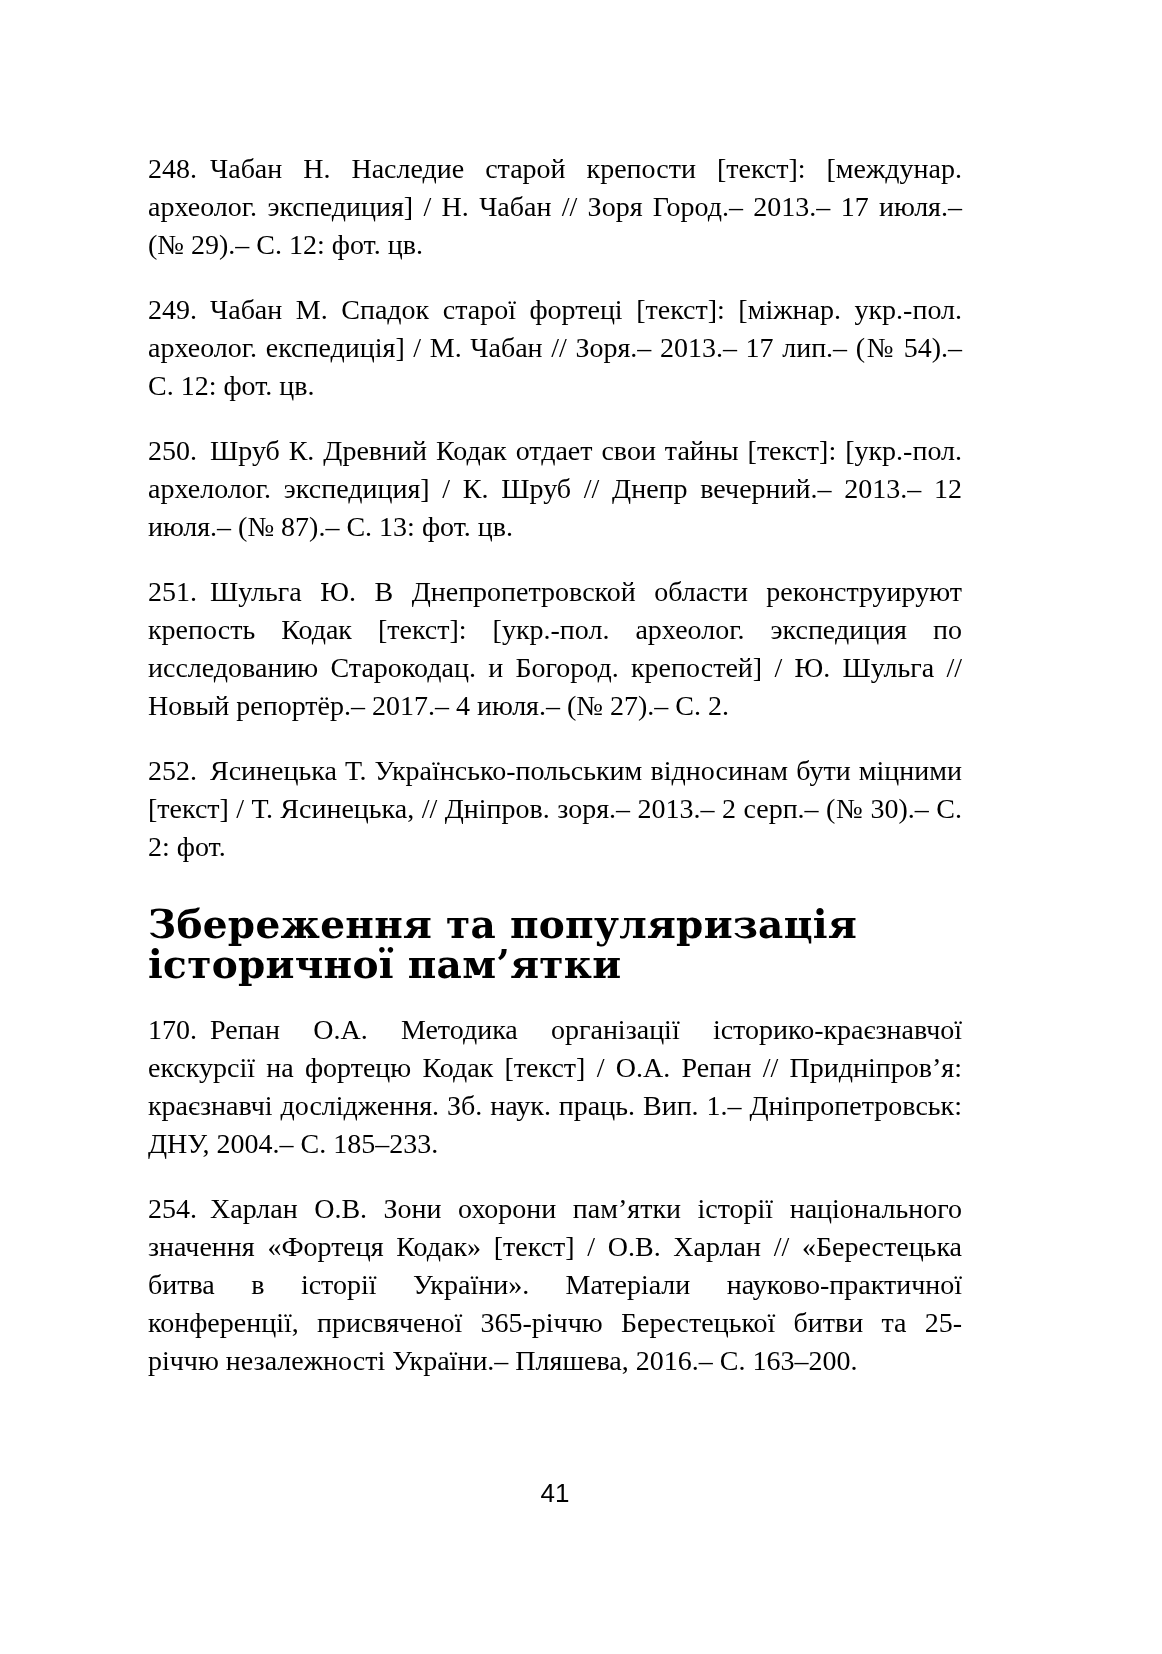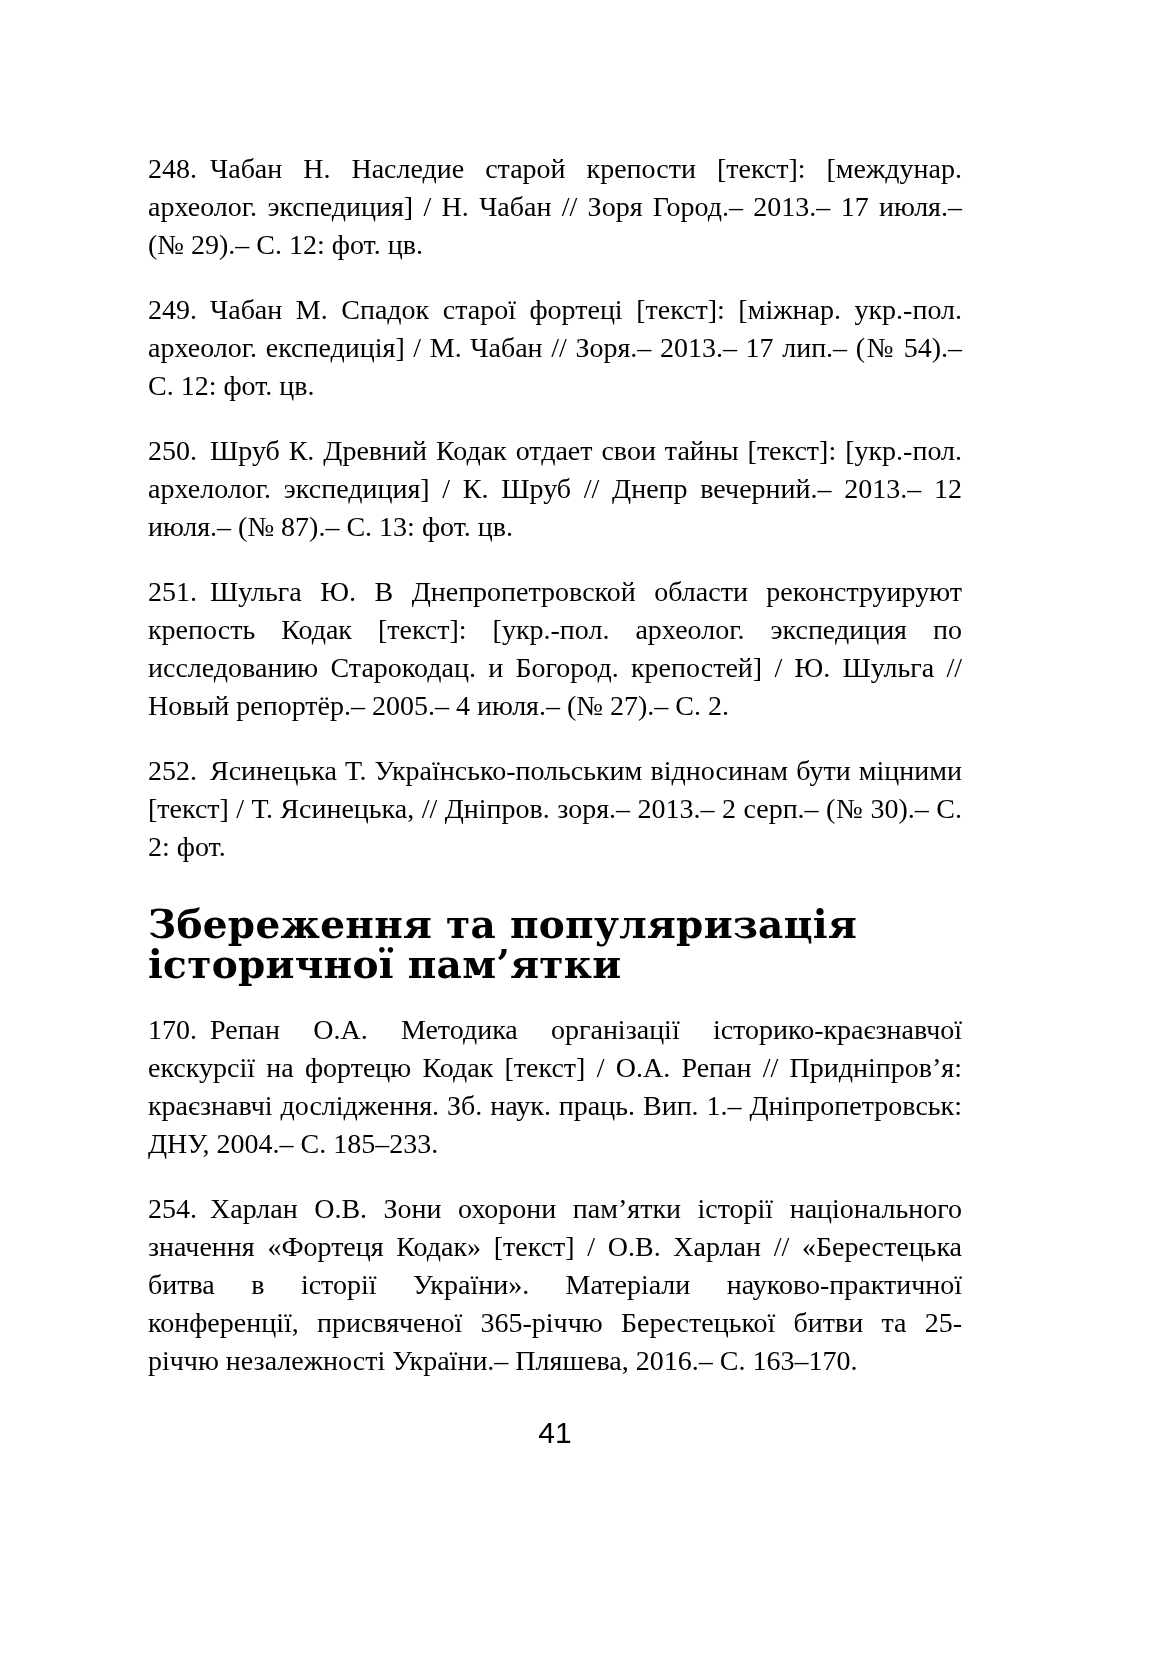--- a/index.html
+++ b/index.html
@@ -35,48 +35,48 @@
     font-size: 39px;
     line-height: 40px;
     letter-spacing: 0.3px;
     text-align: left;
   }
   .section-heading .hl {
     display: block;
   }
   .page-number {
     position: absolute;
-    top: 1418px;
+    top: 1478px;
     left: 148px;
     width: 814px;
     text-align: center;
     font-family: "Liberation Sans", "DejaVu Sans", sans-serif;
-    font-size: 30px;
+    font-size: 26px;
     line-height: 30px;
   }
 </style>
 </head>
 <body>
 
 <div class="sheet">
 
   <p class="entry"><span class="num">248.</span><span class="txt">Чабан Н. Наследие старой крепости [текст]: [междунар. археолог. экспедиция] / Н. Чабан // Зоря Город.– 2013.– 17 июля.– (№ 29).– С. 12: фот. цв.</span></p>
 
   <p class="entry"><span class="num">249.</span><span class="txt">Чабан М. Спадок старої фортеці [текст]: [міжнар. укр.-пол. археолог. експедиція] / М. Чабан // Зоря.– 2013.– 17 лип.– (№ 54).– С. 12: фот. цв.</span></p>
 
   <p class="entry"><span class="num">250.</span><span class="txt">Шруб К. Древний Кодак отдает свои тайны [текст]: [укр.-пол. архелолог. экспедиция] / К. Шруб // Днепр вечерний.– 2013.– 12 июля.– (№ 87).– С. 13: фот. цв.</span></p>
 
-  <p class="entry"><span class="num">251.</span><span class="txt">Шульга Ю. В Днепропетровской области реконструируют крепость Кодак [текст]: [укр.-пол. археолог. экспедиция по исследованию Старокодац. и Богород. крепостей] / Ю. Шульга // Новый репортёр.– 2005.– 4 июля.– (№ 27).– С. 2.</span></p>
+  <p class="entry"><span class="num">251.</span><span class="txt">Шульга Ю. В Днепропетровской области реконструируют крепость Кодак [текст]: [укр.-пол. археолог. экспедиция по исследованию Старокодац. и Богород. крепостей] / Ю. Шульга // Новый репортёр.– 2017.– 4 июля.– (№ 27).– С. 2.</span></p>
 
   <p class="entry"><span class="num">252.</span><span class="txt">Ясинецька Т. Українсько-польським відносинам бути міцними [текст] / Т. Ясинецька, // Дніпров. зоря.– 2013.– 2 серп.– (№ 30).– С. 2: фот.</span></p>
 
   <h2 class="section-heading">
     <span class="hl">Збереження та популяризація</span>
     <span class="hl">історичної пам’ятки</span>
   </h2>
 
   <p class="entry"><span class="num">170.</span><span class="txt">Репан О.А. Методика організації історико-краєзнавчої екскурсії на фортецю Кодак [текст] / О.А. Репан // Придніпров’я: краєзнавчі дослідження. Зб. наук. праць. Вип. 1.– Дніпропетровськ: ДНУ, 2004.– С. 185–233.</span></p>
 
-  <p class="entry"><span class="num">254.</span><span class="txt">Харлан О.В. Зони охорони пам’ятки історії національного значення «Фортеця Кодак» [текст] / О.В. Харлан // «Берестецька битва в історії України». Матеріали науково-практичної конференції, присвяченої 365-річчю Берестецької битви та 25-річчю незалежності України.– Пляшева, 2016.– С. 163–170.</span></p>
+  <p class="entry"><span class="num">254.</span><span class="txt">Харлан О.В. Зони охорони пам’ятки історії національного значення «Фортеця Кодак» [текст] / О.В. Харлан // «Берестецька битва в історії України». Матеріали науково-практичної конференції, присвяченої 365-річчю Берестецької битви та 25-річчю незалежності України.– Пляшева, 2016.– С. 163–200.</span></p>
 
   <div class="page-number">41</div>
 
 </div>
 
 </body></html>

